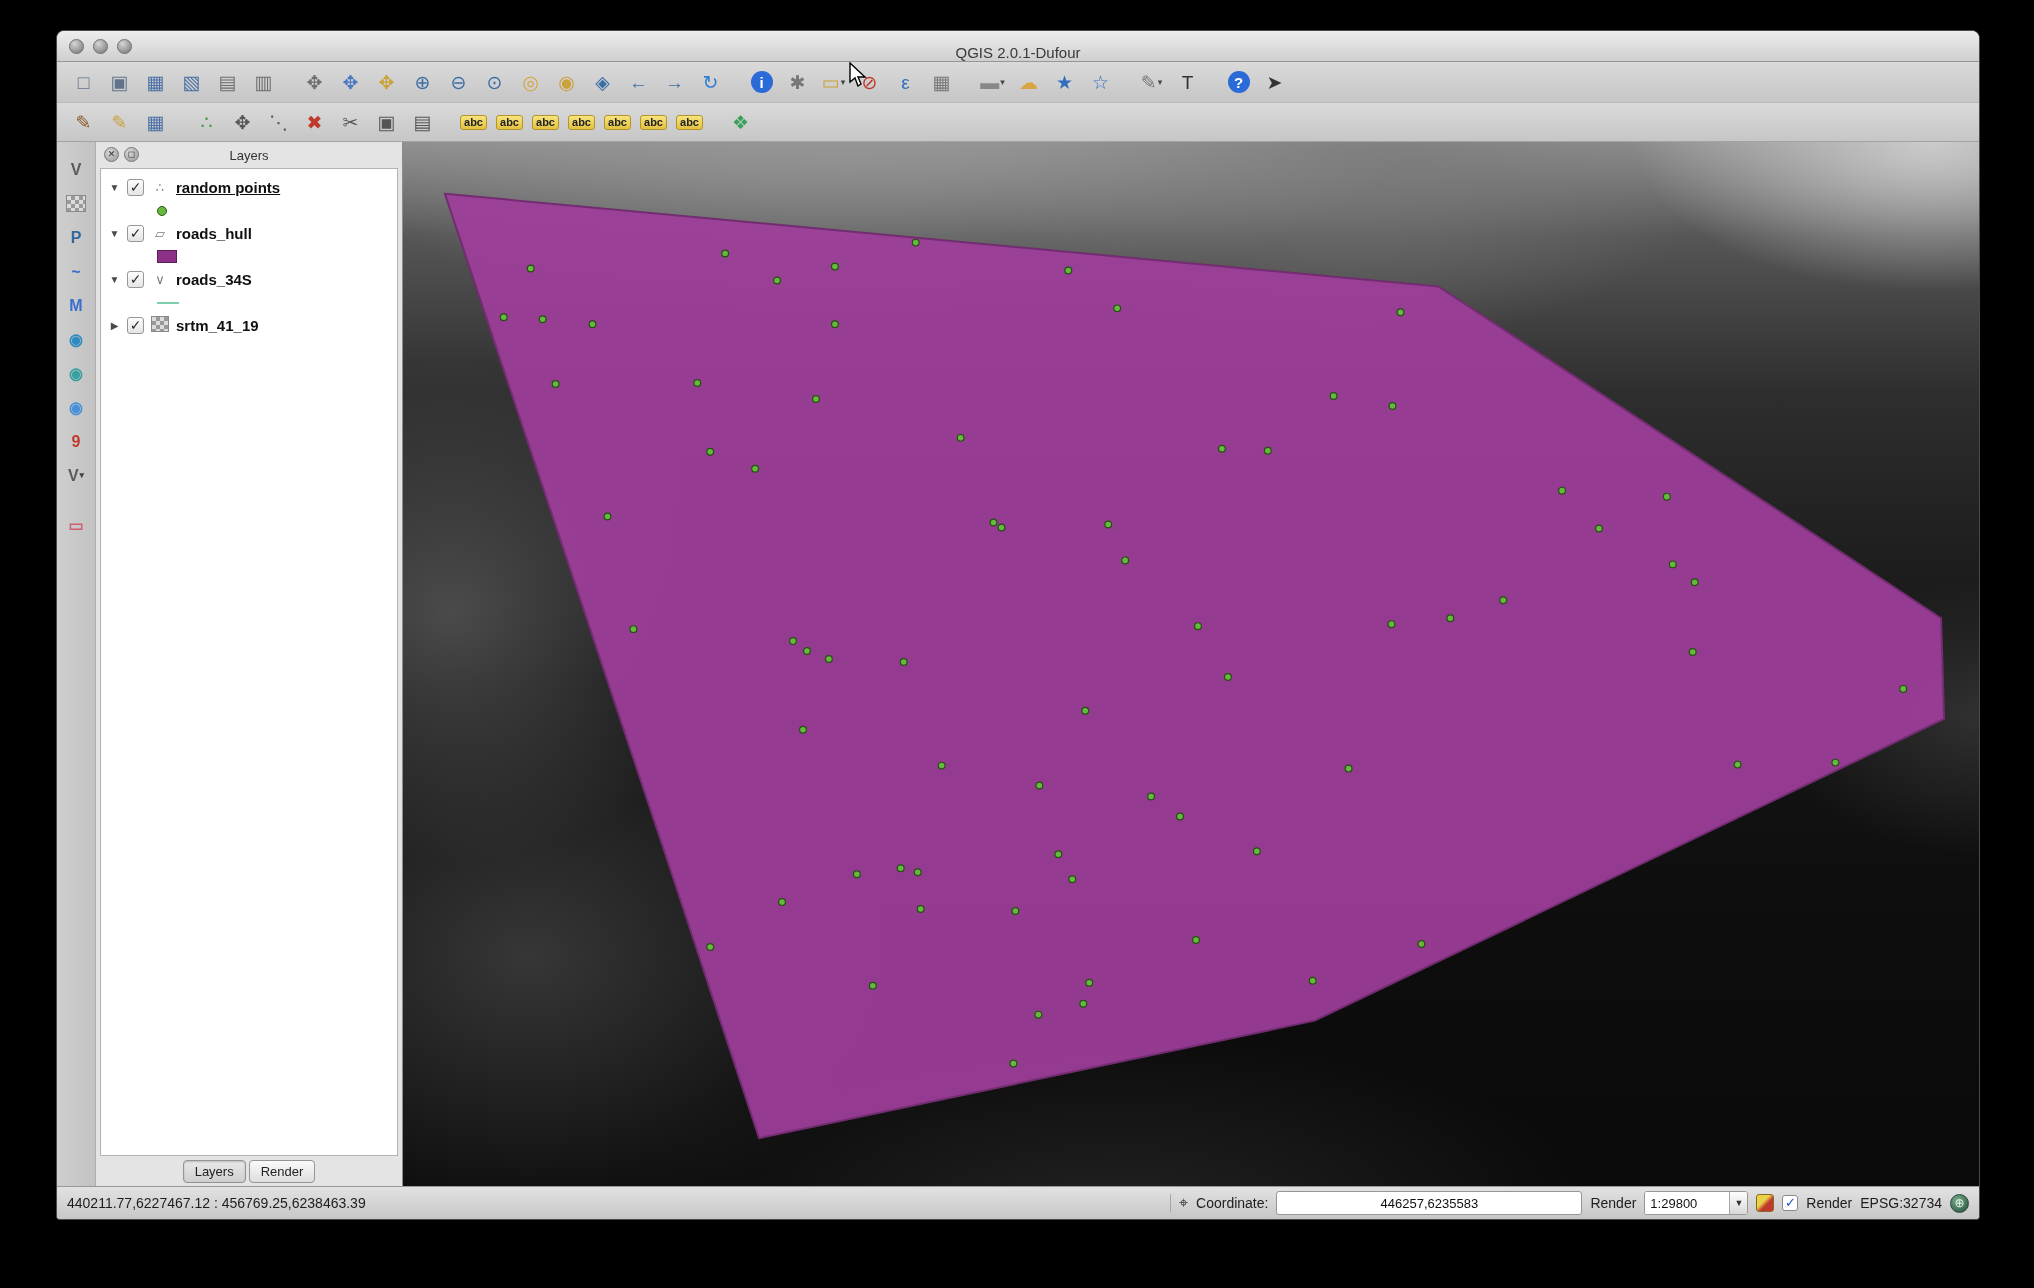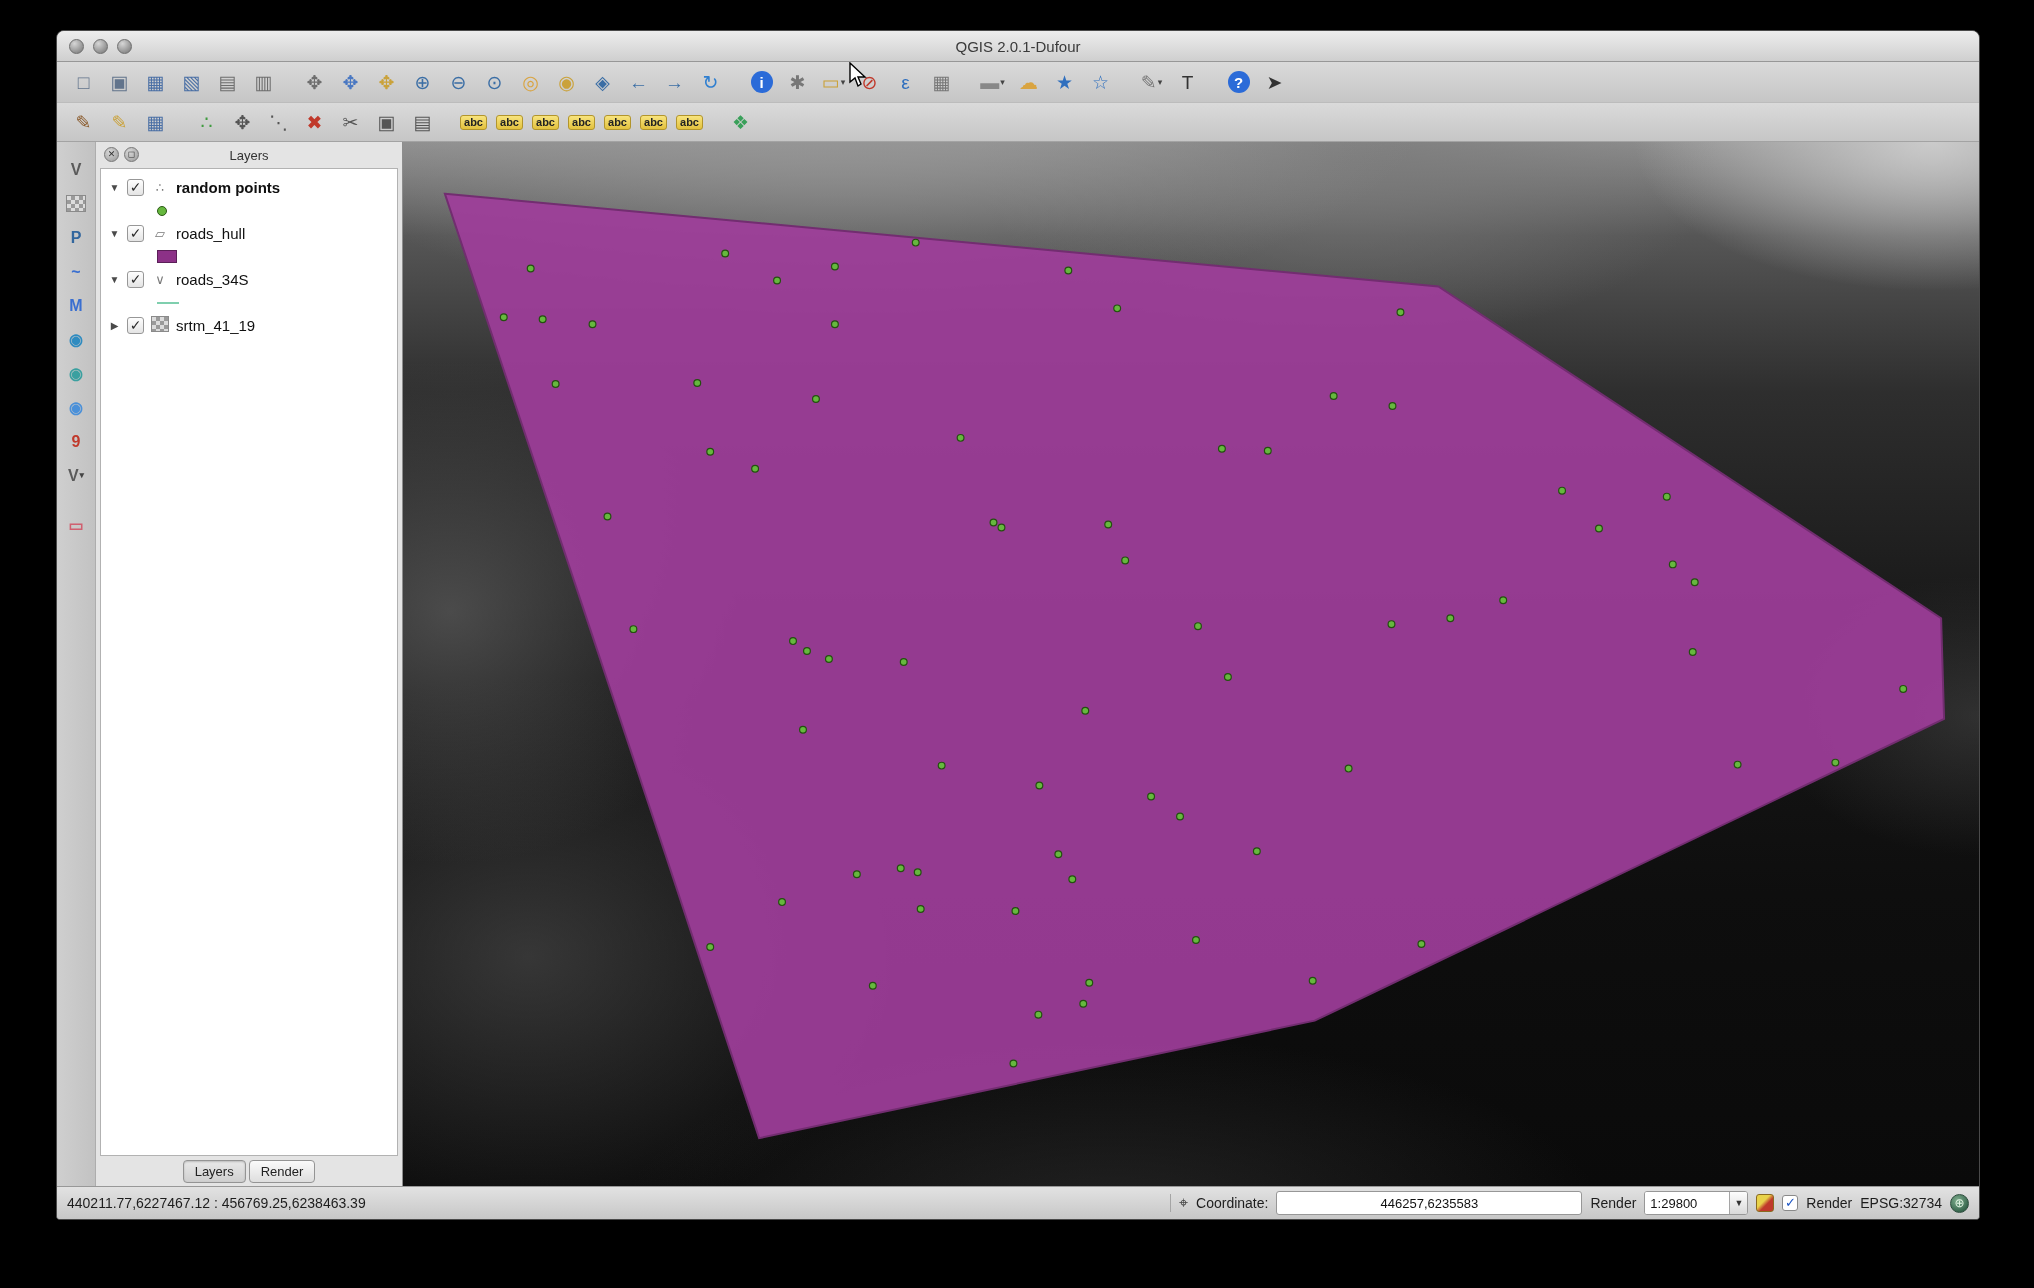--- a/index.html
+++ b/index.html
@@ -2,21 +2,21 @@
 <html><head>
 <meta charset="utf-8">
 <style>
   html,body{margin:0;padding:0;width:2034px;height:1288px;background:#000;overflow:hidden;
             font-family:"Liberation Sans",sans-serif;-webkit-font-smoothing:antialiased;}
   .window{position:absolute;left:56px;top:30px;width:1922px;height:1188px;
           border-radius:8px 8px 4px 4px;overflow:hidden;display:flex;flex-direction:column;
           background:#c9c9c9;border:1px solid #4a4a4a;box-shadow:0 24px 70px rgba(0,0,0,.85);}
   
   .titlebar{height:30px;flex:0 0 30px;background:linear-gradient(#ededed,#cfcfcf);
-            border-bottom:1px solid #979797;position:relative;display:flex;align-items:center;}
+            border-bottom:1px solid #979797;position:relative;display:flex;align-items:flex-end;}
   .traffic{position:absolute;left:12px;top:0;bottom:0;display:flex;align-items:center;gap:9px;}
   .tl{width:15px;height:15px;border-radius:50%;box-sizing:border-box;border:1px solid #6e6e6e;
       background:radial-gradient(circle at 35% 28%,#d6d6d6,#8b8b8b 75%);}
   .title{flex:1;text-align:center;font-size:15px;color:#3a3a3a;}
   
   .toolbar{display:flex;align-items:center;padding:0 10px;gap:3px;
            background:linear-gradient(#dadada,#c6c6c6);}
   .toolbar.row1{height:40px;flex:0 0 40px;border-bottom:1px solid #bcbcbc;}
   .toolbar.row2{height:38px;flex:0 0 38px;border-bottom:1px solid #a3a3a3;}
   .tb-icon{width:33px;height:30px;border-radius:4px;display:flex;align-items:center;
@@ -45,22 +45,22 @@
              background:radial-gradient(circle at 35% 30%,#d8d8d8,#9a9a9a);border:1px solid #777;
              font-size:9px;line-height:13px;text-align:center;color:#333;}
   .panel-btn.close{left:8px;}
   .panel-btn.float{left:28px;}
   .layer-tree{flex:1;background:#fff;margin:0 4px;border:1px solid #b2b2b2;padding-top:5px;overflow:hidden;}
   .layer-row{display:flex;align-items:center;height:27px;gap:6px;padding-left:7px;font-size:15px;color:#101010;}
   .expander{width:13px;font-size:10px;color:#4a4a4a;text-align:center;}
   .cbx{width:17px;height:17px;flex:0 0 17px;box-sizing:border-box;border:1px solid #979797;border-radius:3px;
        background:linear-gradient(#fefefe,#e4e4e4);font-size:14px;line-height:15px;text-align:center;color:#2a2a2a;}
   .ltype{width:20px;text-align:center;font-size:13px;color:#7a7a7a;}
-  .llabel{white-space:nowrap;}
-  .llabel.active{font-weight:bold;}
+  .llabel{white-space:nowrap;font-weight:bold;}
+  .llabel.active{font-weight:bold;text-decoration:underline;}
   .legend-row{height:19px;display:flex;align-items:center;padding-left:56px;}
   .legend-point{width:8px;height:8px;border-radius:50%;}
   .legend-polygon{width:20px;height:13px;border:1px solid rgba(0,0,0,.35);box-sizing:border-box;}
   .legend-line{width:22px;height:2px;}
   .panel-tabs{height:30px;flex:0 0 30px;display:flex;align-items:center;justify-content:center;gap:3px;}
   .panel-tab{font-size:13px;padding:3px 11px;border:1px solid #949494;border-radius:4px;color:#222;
              background:linear-gradient(#fafafa,#dedede);}
   .panel-tab.active{background:linear-gradient(#e9e9e9,#cfcfcf);box-shadow:inset 0 1px 2px rgba(0,0,0,.2);}
   
   .map-canvas{position:relative;flex:1;overflow:hidden;

